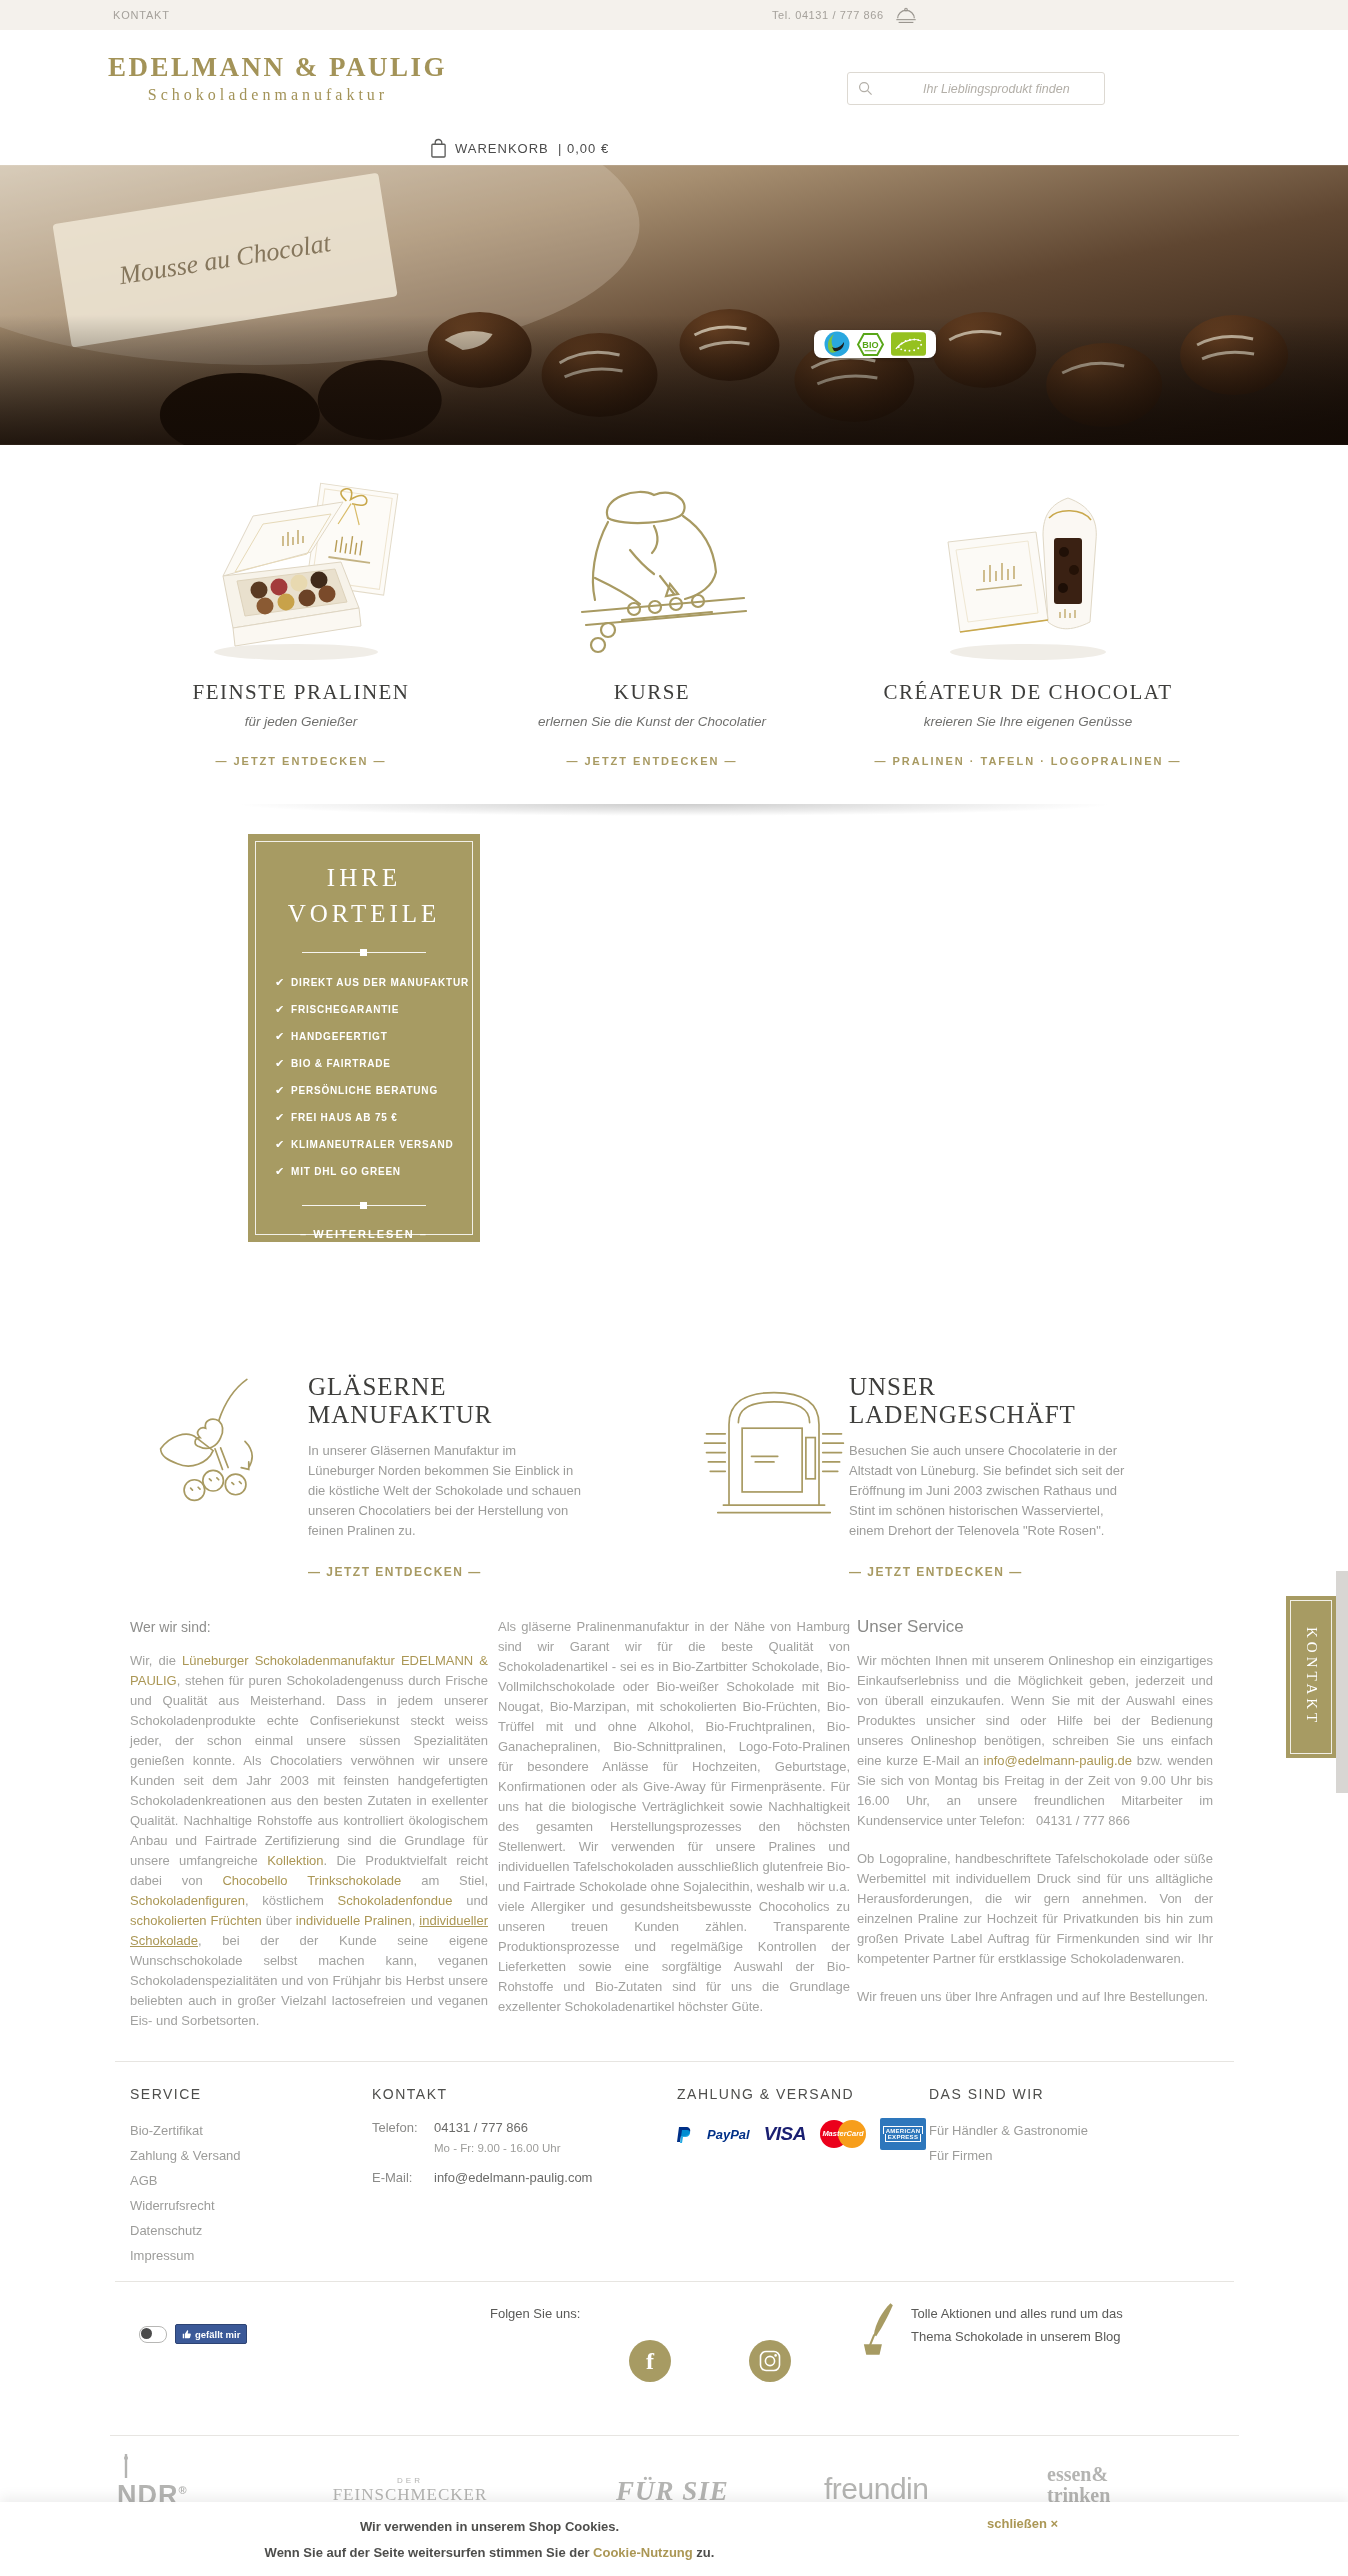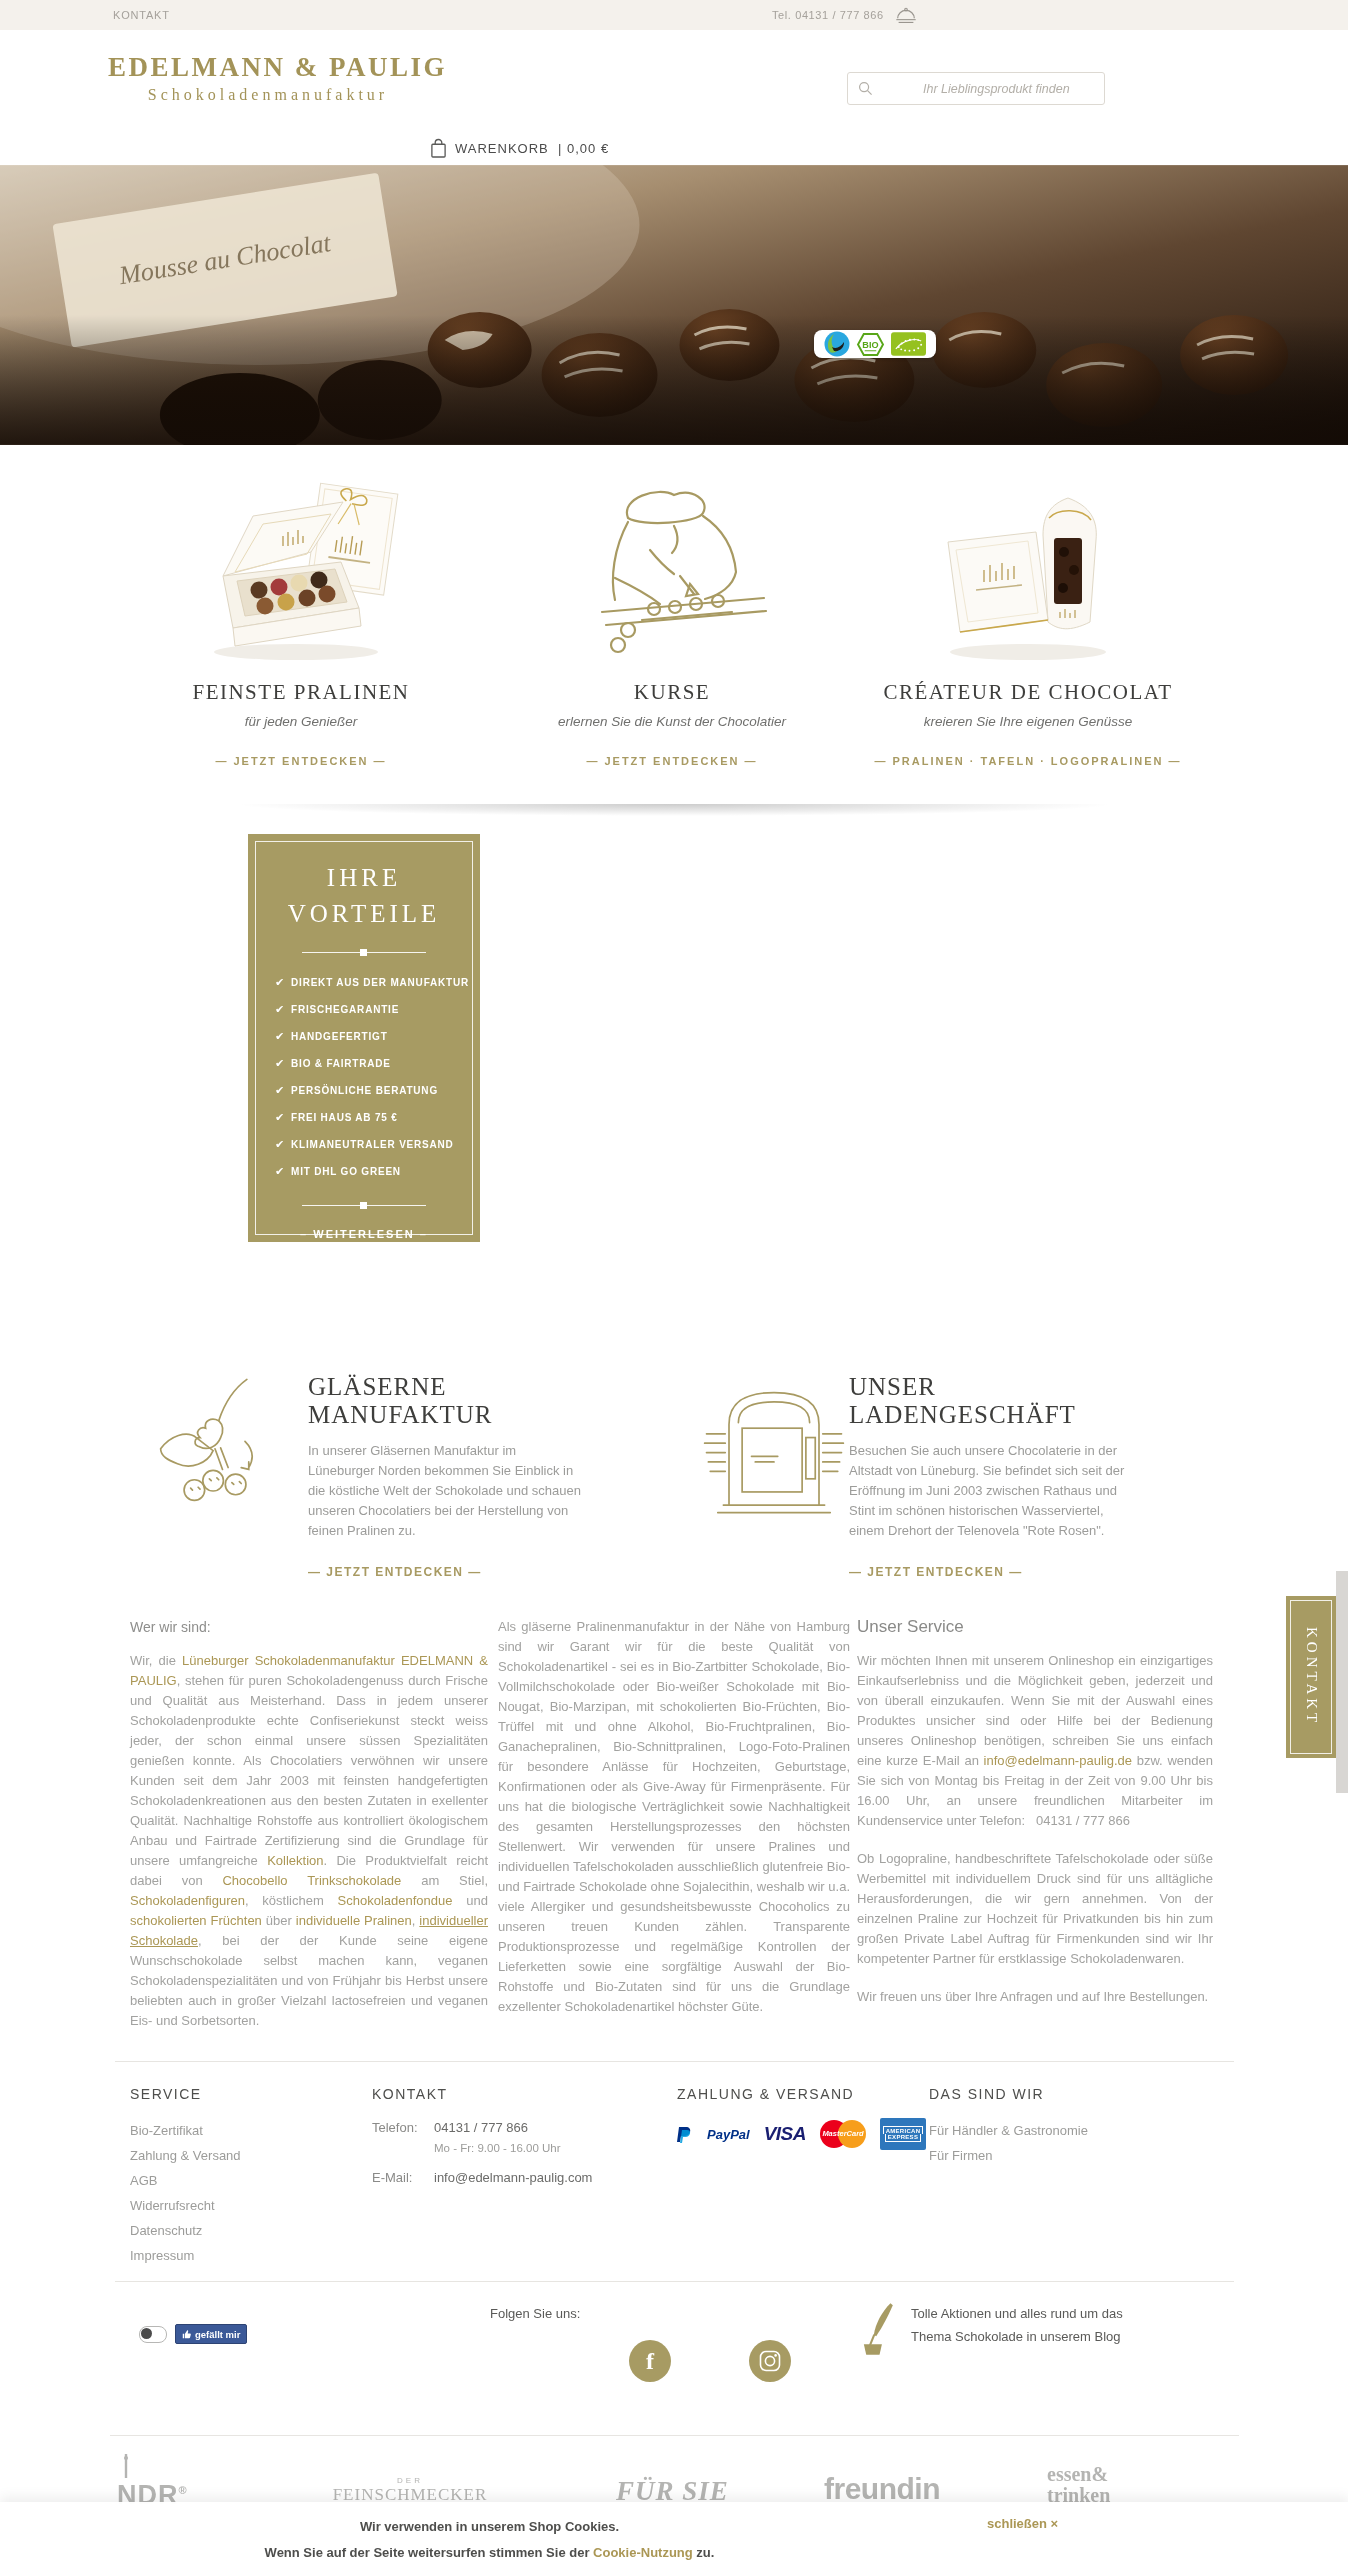--- a/index.html
+++ b/index.html
@@ -100,21 +100,21 @@
   
   .press-logo{position:absolute;color:#b4b4b2;cursor:default;}
   .ndr{left:117px;top:2480px;font-size:27px;font-weight:bold;letter-spacing:1px;}
   .ndr sup{font-size:11px;}
   .ndr-mark{position:absolute;left:121px;top:2454px;}
   .feinschmecker{left:300px;top:2476px;width:220px;text-align:center;}
   .feins-top{font-size:8px;letter-spacing:3px;}
   .feins-main{font-family:"Liberation Serif","DejaVu Serif",serif;font-size:17px;letter-spacing:1px;}
   .fuersie{left:616px;top:2476px;font-family:"Liberation Serif","DejaVu Serif",serif;
         font-style:italic;font-weight:bold;font-size:27px;letter-spacing:1px;}
-  .freundin{left:824px;top:2472px;font-size:30px;font-weight:bold;letter-spacing:-0.5px;}
+  .freundin{left:824px;top:2472px;font-size:30px;font-weight:normal;letter-spacing:-0.5px;}
   .essen{left:1047px;top:2464px;font-family:"Liberation Serif","DejaVu Serif",serif;
         font-size:20px;line-height:21px;font-weight:bold;}
 
   
   .cookiebar{position:absolute;left:0;top:2502px;width:1349px;height:74px;background:rgba(255,255,255,.97);
         box-shadow:0 -5px 12px rgba(0,0,0,.07);}
   .cookie-text{position:absolute;left:140px;top:12px;width:699px;text-align:center;
         font-size:13px;font-weight:bold;color:#4e4e4c;line-height:26px;}
   .cookie-link{color:#ab9755;cursor:pointer;}
   .cookie-close{position:absolute;left:987px;top:14px;font-size:13px;font-weight:bold;color:#ab9755;cursor:pointer;}
@@ -299,21 +299,21 @@
           <circle cx="116" cy="118" r="8.5" fill="#6b4226"></circle>
             <circle cx="136" cy="114" r="8.5" fill="#7a4a2a"></circle>
           <polygon points="42,148 168,128 170,146 44,166" fill="#fbf8f2" stroke="#ded5c2"></polygon>
         </svg>
       </div>
       <div class="feature-title">FEINSTE PRALINEN</div>
       <div class="feature-sub">für jeden Genießer</div>
       <div class="feature-link">— JETZT ENTDECKEN —</div>
     </div>
 
-    <div class="feature" style="left:492px;">
+    <div class="feature" style="left:472px;">
       <div class="img">
         <svg width="220" height="190" viewBox="0 0 220 190">
           <g fill="none" stroke="#a89a62" stroke-width="2.2" stroke-linecap="round">
             <path d="M66 38 C58 18 96 6 112 15 C130 8 148 20 141 33 C136 43 80 47 66 38Z"></path>
             <path d="M112 46 C117 56 117 65 110 73"></path>
             <path d="M66 42 C52 68 48 98 53 120"></path>
             <path d="M141 36 C162 50 172 70 174 92 C171 106 158 115 143 119"></path>
             <path d="M88 70 C96 80 104 88 112 94"></path>
             <path d="M53 98 C70 106 85 114 98 124"></path>
             <path d="M118 96 L132 114"></path>

